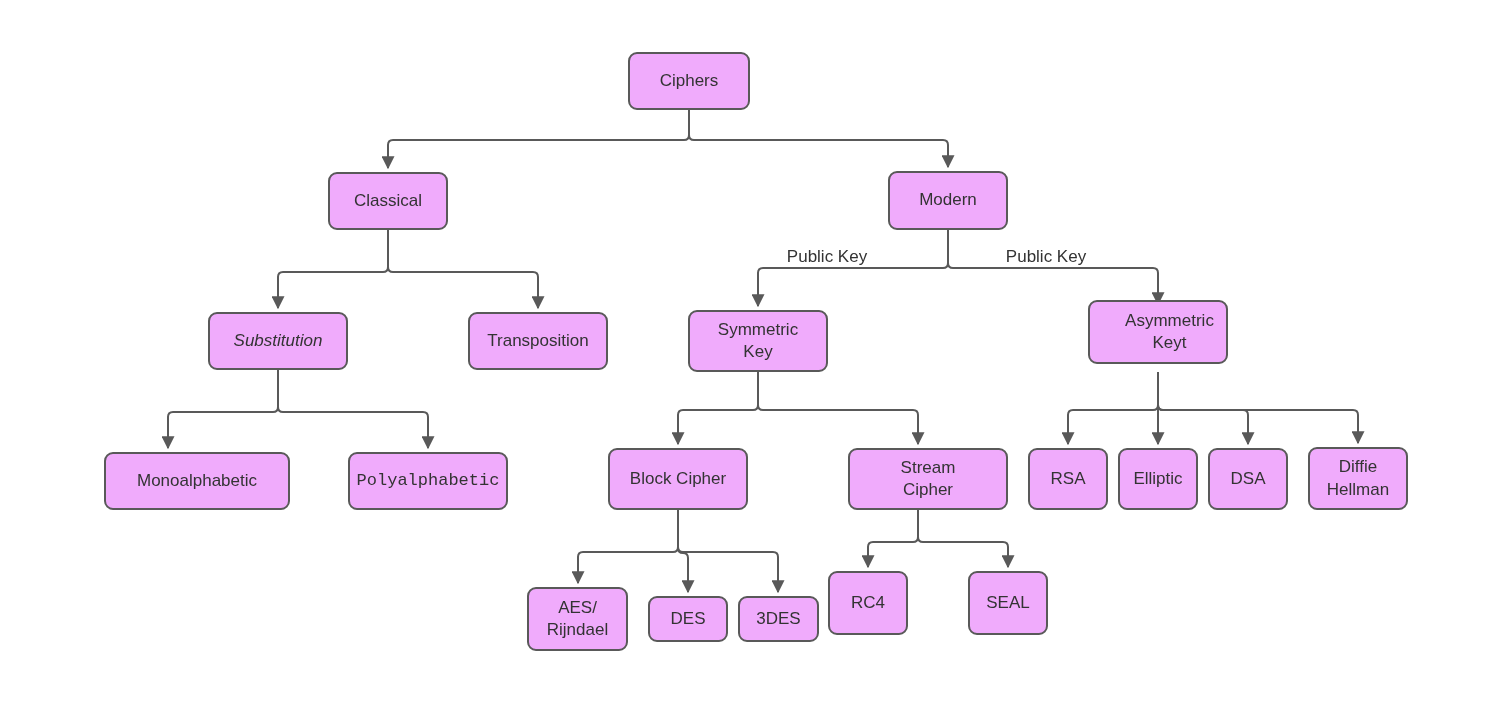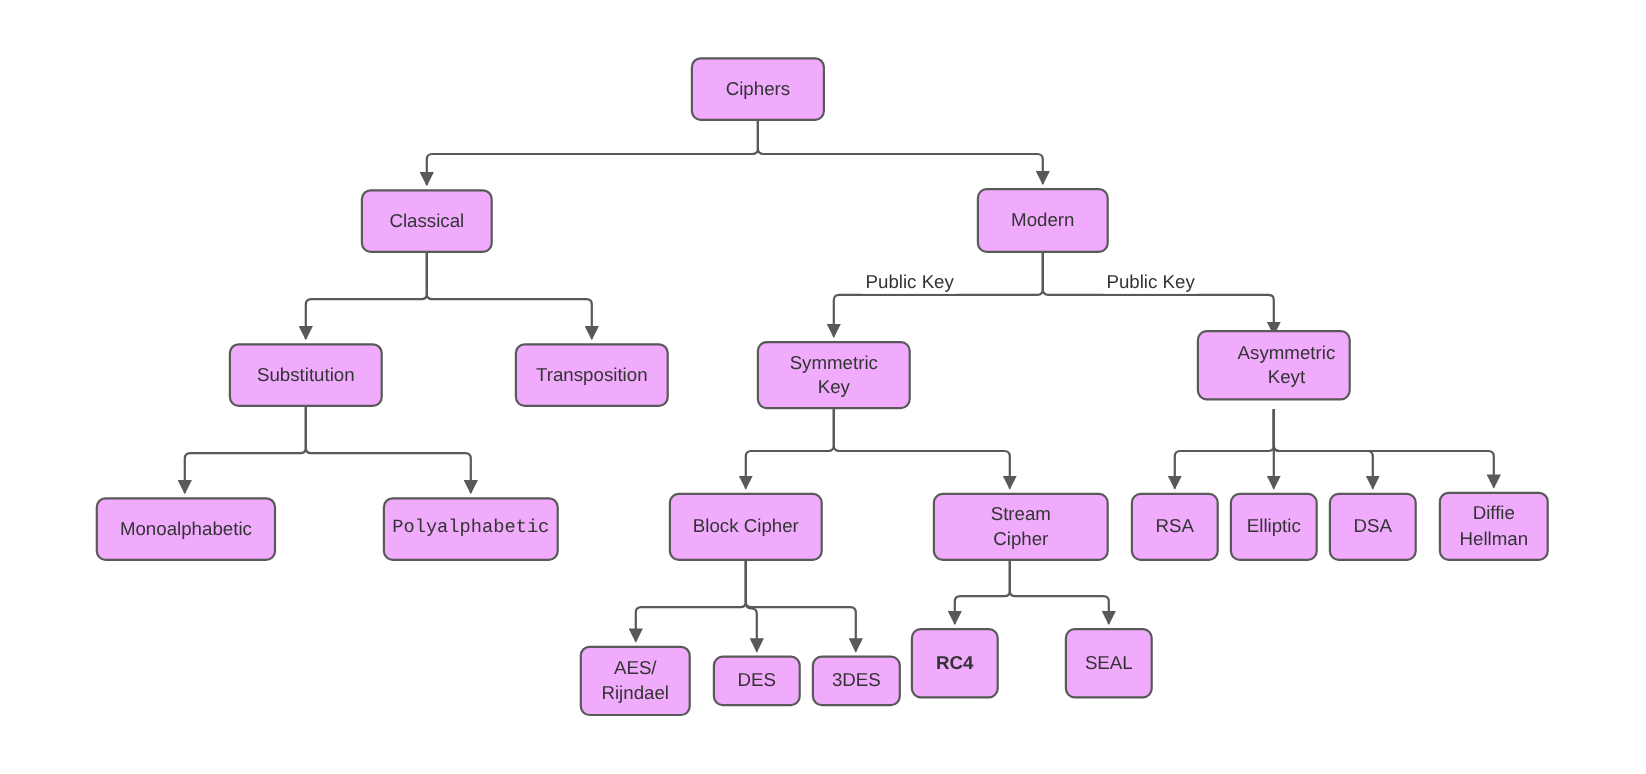--- a/index.html
+++ b/index.html
@@ -100,39 +100,39 @@
   </div>
 
   <div class="node" style="left:328px; top:172px; width:120px; height:58px;">
     <span>Classical</span>
   </div>
 
   <div class="node" style="left:888px; top:171px; width:120px; height:59px;">
     <span>Modern</span>
   </div>
 
-  <div class="node" style="left:208px; top:312px; width:140px; height:58px;">
+  <div class="node" style="left:208px; top:312px; width:140px; height:58px;font-style:italic;">
     <span>Substitution</span>
   </div>
 
   <div class="node" style="left:468px; top:312px; width:140px; height:58px;">
     <span>Transposition</span>
   </div>
 
   <div class="node" style="left:688px; top:310px; width:140px; height:62px;">
     <span>Symmetric
 Key</span>
   </div>
 
   <div class="node" style="left:1088px; top:300px; width:140px; height:64px;padding-left:23px;">
     <span>Asymmetric
 Keyt</span>
   </div>
 
-  <div class="node" style="left:87px; top:452px; width:164px; height:58px;text-align:center;">
+  <div class="node" style="left:104px; top:452px; width:186px; height:58px;text-align:center;">
     <span>Monoalphabetic</span>
   </div>
 
   <div class="node" style="left:348px; top:452px; width:160px; height:58px;font-family:Liberation Mono, monospace;">
     <span>Polyalphabetic</span>
   </div>
 
   <div class="node" style="left:608px; top:448px; width:140px; height:62px;">
     <span>Block Cipher</span>
   </div>
@@ -165,21 +165,21 @@
   </div>
 
   <div class="node" style="left:648px; top:596px; width:80px; height:46px;">
     <span>DES</span>
   </div>
 
   <div class="node" style="left:738px; top:596px; width:81px; height:46px;">
     <span>3DES</span>
   </div>
 
-  <div class="node" style="left:828px; top:571px; width:80px; height:64px;font-weight:bold;">
+  <div class="node" style="left:828px; top:571px; width:80px; height:64px;">
     <span>RC4</span>
   </div>
 
   <div class="node" style="left:968px; top:571px; width:80px; height:64px;">
     <span>SEAL</span>
   </div>
 
 </div>
 
 </body></html>

